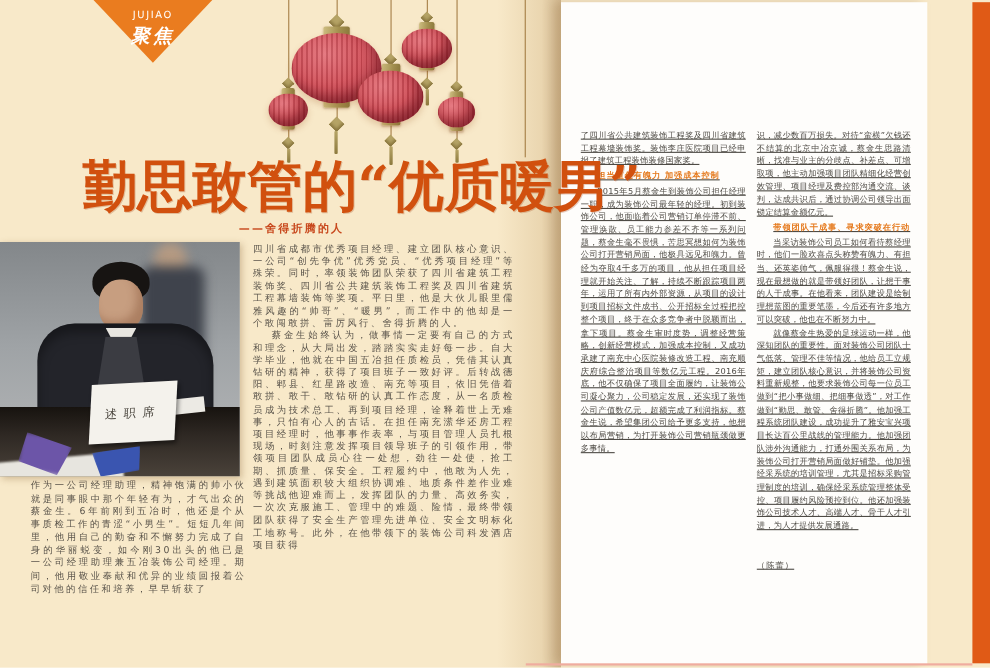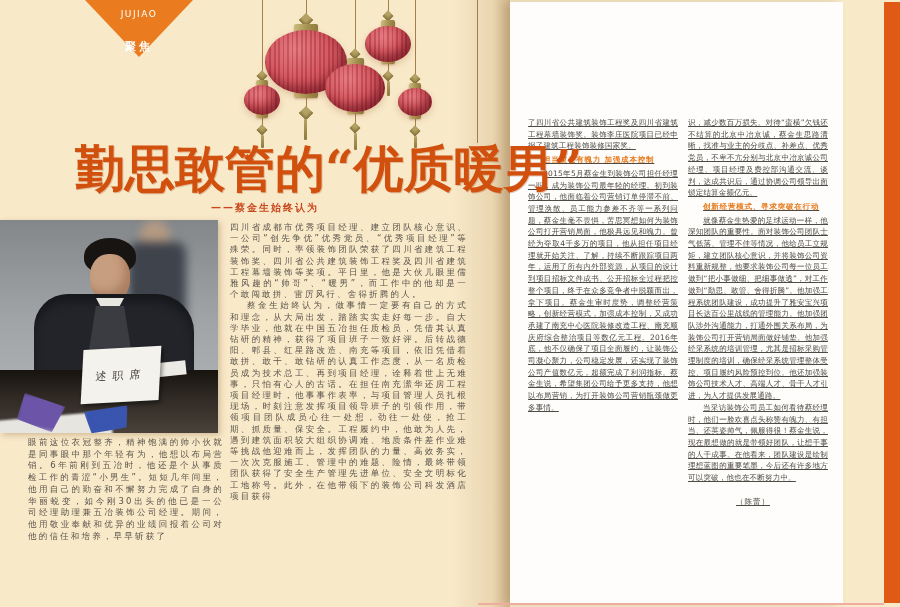--- a/index.html
+++ b/index.html
@@ -14,21 +14,21 @@
            background:#fefdfb; box-shadow:-7px 0 9px rgba(140,100,50,0.25); }
   .obar { position:absolute; left:884px; top:2px; width:16px; height:601px; background:#e05a16; }
   .pline { position:absolute; left:478px; top:603px; width:406px; height:2px; background:#efac9f; }
 
   
   .tri { position:absolute; left:85px; top:0; width:0; height:0;
          border-left:54px solid transparent; border-right:54px solid transparent;
          border-top:57px solid #ea7c1f; }
   .tri-text { position:absolute; left:85px; top:9px; width:108px; text-align:center; color:#ffffff; z-index:3; }
   .tri-en { font-size:9px; letter-spacing:1.5px; }
-  .tri-zh { font-size:11px; font-weight:bold; letter-spacing:3px; margin-top:20px; }
+  .tri-zh { font-size:17px; font-weight:bold; letter-spacing:3px; margin-top:2px;font-style:italic; }
 
   
   .lstr { position:absolute; top:0; width:1px; background:rgba(150,108,48,0.85); z-index:1; }
   .lgold { position:absolute; background:linear-gradient(90deg,#cdbd80,#a3904f 60%,#8d7a3e); border-radius:2px; z-index:2;
            box-shadow:0 1px 2px rgba(120,60,20,0.3); }
   .lknot { position:absolute; width:10px; height:10px; background:#b6a466; transform:rotate(45deg); z-index:2;
            box-shadow:inset -2px -2px 3px rgba(90,70,20,0.5); }
   .lknot.sm { width:8px; height:8px; }
   .lbody { position:absolute; border-radius:50%; z-index:3;
            background-image:repeating-linear-gradient(90deg, rgba(110,15,25,0.22) 0 1.5px, rgba(255,255,255,0.06) 1.5px 4.5px),
@@ -47,21 +47,21 @@
   .intro { position:absolute; left:28px; top:437px; width:196px; line-height:11.7px; }
   .lcol  { position:absolute; left:230px; top:222px; width:238px; }
   .ind { text-indent:2em; }
   .subhead { color:#e5791c; font-weight:bold; letter-spacing:1.5px; text-indent:2em; margin:2px 0 2px 0; }
 
   
   .rp-text { color:#4e4b45; font-size:7.5px; line-height:11.7px; letter-spacing:0.2px; text-align:justify;text-decoration:underline; }
   .rcol1 { position:absolute; left:528px; top:117px; width:150px; }
   .rcol2 { position:absolute; left:688px; top:117px; width:140px; }
   .rp-text .subhead { letter-spacing:0.8px; }
-  .byline { text-align:center; padding-right:10px; margin-top:12px; letter-spacing:1px; }
+  .byline { text-align:left; padding-right:10px; margin-top:24px; letter-spacing:1px; }
 
   
   .photo { position:absolute; left:0; top:220px; width:218px; height:213px; overflow:hidden; z-index:4;
            background:linear-gradient(180deg,#83878a 0%, #9fa3a6 45%, #aaadaf 70%, #8f9294 100%);
            box-shadow:2px 2px 6px rgba(120,80,30,0.3); }
   .ph-p2-body { position:absolute; left:128px; top:22px; width:58px; height:130px; background:#3f434c;
                 border-radius:10px 10px 0 0; filter:blur(5px); }
   .ph-p2-head { position:absolute; left:140px; top:0px; width:30px; height:36px; background:#b59a82;
                 border-radius:50%; filter:blur(5px); }
   .ph-hair { position:absolute; left:84px; top:18px; width:52px; height:36px; background:#171412;
@@ -145,55 +145,55 @@
   <div class="ltas" style="left:261px;top:135px;height:13px"></div>
 
   <div class="lknot sm" style="left:411px;top:75px"></div>
   <div class="lgold" style="left:409px;top:83px;width:12px;height:36px"></div>
   <div class="lbody" style="left:398px;top:88px;width:34px;height:28px"></div>
   <div class="lstr" style="left:415px;top:118px;height:9px"></div>
   <div class="lknot sm" style="left:411px;top:127px"></div>
   <div class="ltas" style="left:414px;top:136px;height:12px"></div>
 
   <h1 class="title">勤思敢管的“优质暖男”</h1>
-  <div class="subtitle">——蔡金生始终认为</div>
+  <div class="subtitle">——舍得折腾的人</div>
 
   <div class="photo">
     <div class="ph-p2-head"></div>
     <div class="ph-p2-body"></div>
     <div class="ph-hair"></div>
     <div class="ph-face"></div>
     <div class="ph-body"></div>
     <div class="ph-shirt"></div>
     <div class="ph-sweater"></div>
     <div class="ph-desk"></div>
     <div class="ph-paper"></div>
     <div class="ph-paper2"></div>
     <div class="ph-plate">
       <span>述职席</span>
     </div>
     <div class="ph-white-edge"></div>
     <div class="ph-flag-b"></div>
     <div class="ph-flag-p"></div>
   </div>
 
-  <div class="lp-text intro">眼前这位衣冠整齐，精神饱满的帅小伙就是同事眼中那个年轻有为，他想以布局营销。6年前刚到五冶时，他还是个从事质检工作的青涩“小男生”。短短几年间里，他用自己的勤奋和不懈努力完成了自身的华丽蜕变，如今刚30出头的他已是一公司经理助理兼五冶装饰公司经理。期间，他用敬业奉献和优异的业绩回报着公司对他的信任和培养，早早斩获了</div>
+  <div class="lp-text intro">作为一公司经理助理，精神饱满的帅小伙就是同事眼中那个年轻有为，才气出众的蔡金生。6年前刚到五冶时，他还是个从事质检工作的青涩“小男生”。短短几年间里，他用自己的勤奋和不懈努力完成了自身的华丽蜕变，如今刚30出头的他已是一公司经理助理兼五冶装饰公司经理。期间，他用敬业奉献和优异的业绩回报着公司对他的信任和培养，早早斩获了</div>
 
   <div class="lp-text lcol">
     <div>四川省成都市优秀项目经理、建立团队核心意识、一公司“创先争优”优秀党员、“优秀项目经理”等殊荣。同时，率领装饰团队荣获了四川省建筑工程装饰奖、四川省公共建筑装饰工程奖及四川省建筑工程幕墙装饰等奖项。平日里，他是大伙儿眼里儒雅风趣的“帅哥”、“暖男”，而工作中的他却是一个敢闯敢拼、雷厉风行、舍得折腾的人。</div>
     <div class="ind">蔡金生始终认为，做事情一定要有自己的方式和理念，从大局出发，踏踏实实走好每一步。自大学毕业，他就在中国五冶担任质检员，凭借其认真钻研的精神，获得了项目班子一致好评。后转战德阳、郫县、红星路改造、南充等项目，依旧凭借着敢拼、敢干、敢钻研的认真工作态度，从一名质检员成为技术总工、再到项目经理，诠释着世上无难事，只怕有心人的古话。在担任南充潆华还房工程项目经理时，他事事作表率，与项目管理人员扎根现场，时刻注意发挥项目领导班子的引领作用，带领项目团队成员心往一处想，劲往一处使，抢工期、抓质量、保安全。工程履约中，他敢为人先，遇到建筑面积较大组织协调难、地质条件差作业难等挑战他迎难而上，发挥团队的力量、高效务实，一次次克服施工、管理中的难题、险情，最终带领团队获得了安全生产管理先进单位、安全文明标化工地称号。此外，在他带领下的装饰公司科发酒店项目获得</div>
   </div>
 
   <div class="rp-text rcol1">
     <div>了四川省公共建筑装饰工程奖及四川省建筑工程幕墙装饰奖。装饰李庄医院项目已经申报了建筑工程装饰装修国家奖。</div>
     <div class="subhead">担当重任有魄力 加强成本控制</div>
     <div class="ind">2015年5月蔡金生到装饰公司担任经理一职，成为装饰公司最年轻的经理。初到装饰公司，他面临着公司营销订单停滞不前、管理涣散、员工能力参差不齐等一系列问题，蔡金生毫不畏惧，苦思冥想如何为装饰公司打开营销局面，他极具远见和魄力。曾经为夺取4千多万的项目，他从担任项目经理就开始关注、了解，持续不断跟踪项目两年，运用了所有内外部资源，从项目的设计到项目招标文件成书、公开招标全过程把控整个项目，终于在众多竞争者中脱颖而出，拿下项目。蔡金生审时度势，调整经营策略，创新经营模式，加强成本控制，又成功承建了南充中心医院装修改造工程、南充顺庆府综合整治项目等数亿元工程。2016年底，他不仅确保了项目全面履约，让装饰公司凝心聚力，公司稳定发展，还实现了装饰公司产值数亿元，超额完成了利润指标。蔡金生说，希望集团公司给予更多支持，他想以布局营销，为打开装饰公司营销瓶颈做更多事情。</div>
   </div>
 
   <div class="rp-text rcol2">
-    <div>识，减少数百万损失。对待“蛮横”欠钱还不结算的北京中冶京诚，蔡金生思路清晰，找准与业主的分歧点、补差点、优秀党员，不卑不亢分别与北京中冶京诚公司经理、项目经理及费控部沟通交流、谈判，达成共识后，通过协调公司领导出面锁定结算金额亿元。</div>
-    <div class="subhead">创新经营模式、寻求突破在行动</div>
+    <div>识，减少数百万损失。对待“蛮横”欠钱还不结算的北京中冶京诚，蔡金生思路清晰，找准与业主的分歧点、补差点、可增取项，他主动加强项目团队精细化经营创效管理、项目经理及费控部沟通交流、谈判，达成共识后，通过协调公司领导出面锁定结算金额亿元。</div>
+    <div class="subhead">带领团队干成事、寻求突破在行动</div>
+    <div class="ind">当采访装饰公司员工如何看待蔡经理时，他们一脸欢喜点头称赞有魄力、有担当、还英姿帅气，佩服得很！蔡金生说，现在最想做的就是带领好团队，让想干事的人干成事。在他看来，团队建设是绘制理想蓝图的重要笔墨，今后还有许多地方可以突破，他也在不断努力中。</div>
     <div class="ind">就像蔡金生热爱的足球运动一样，他深知团队的重要性。面对装饰公司团队士气低落、管理不佳等情况，他给员工立规矩，建立团队核心意识，并将装饰公司资料重新规整，他要求装饰公司每一位员工做到“把小事做细、把细事做透”，对工作做到“勤思、敢管、舍得折腾”。他加强工程系统团队建设，成功提升了雅安宝兴项目长达百公里战线的管理能力。他加强团队涉外沟通能力，打通外围关系布局，为装饰公司打开营销局面做好铺垫。他加强经采系统的培训管理，尤其是招标采购管理制度的培训，确保经采系统管理整体受控、项目履约风险预控到位。他还加强装饰公司技术人才、高端人才、骨干人才引进，为人才提供发展通路。</div>
-    <div class="ind">当采访装饰公司员工如何看待蔡经理时，他们一脸欢喜点头称赞有魄力、有担当、还英姿帅气，佩服得很！蔡金生说，现在最想做的就是带领好团队，让想干事的人干成事。在他看来，团队建设是绘制理想蓝图的重要笔墨，今后还有许多地方可以突破，他也在不断努力中。</div>
     <div class="byline">（陈蕾）</div>
   </div>
 
 </div>
 
 </body></html>

